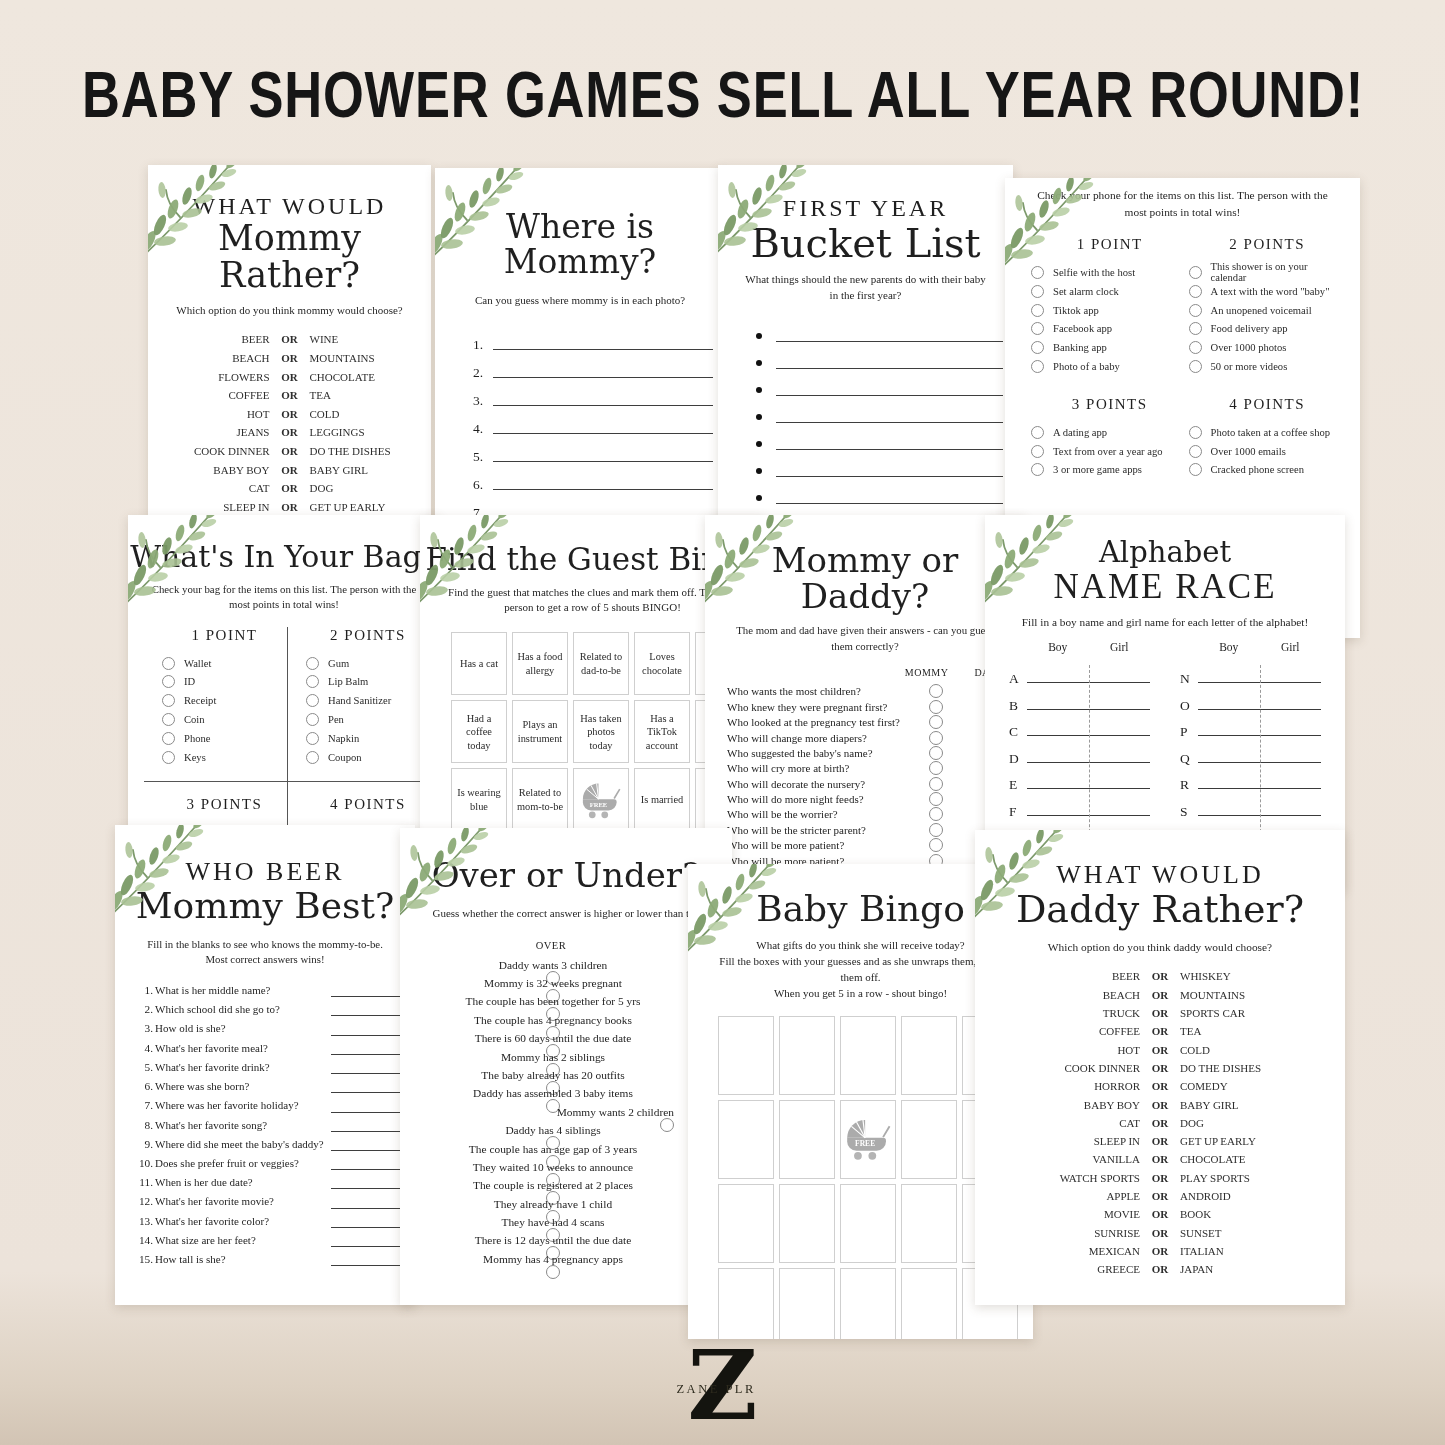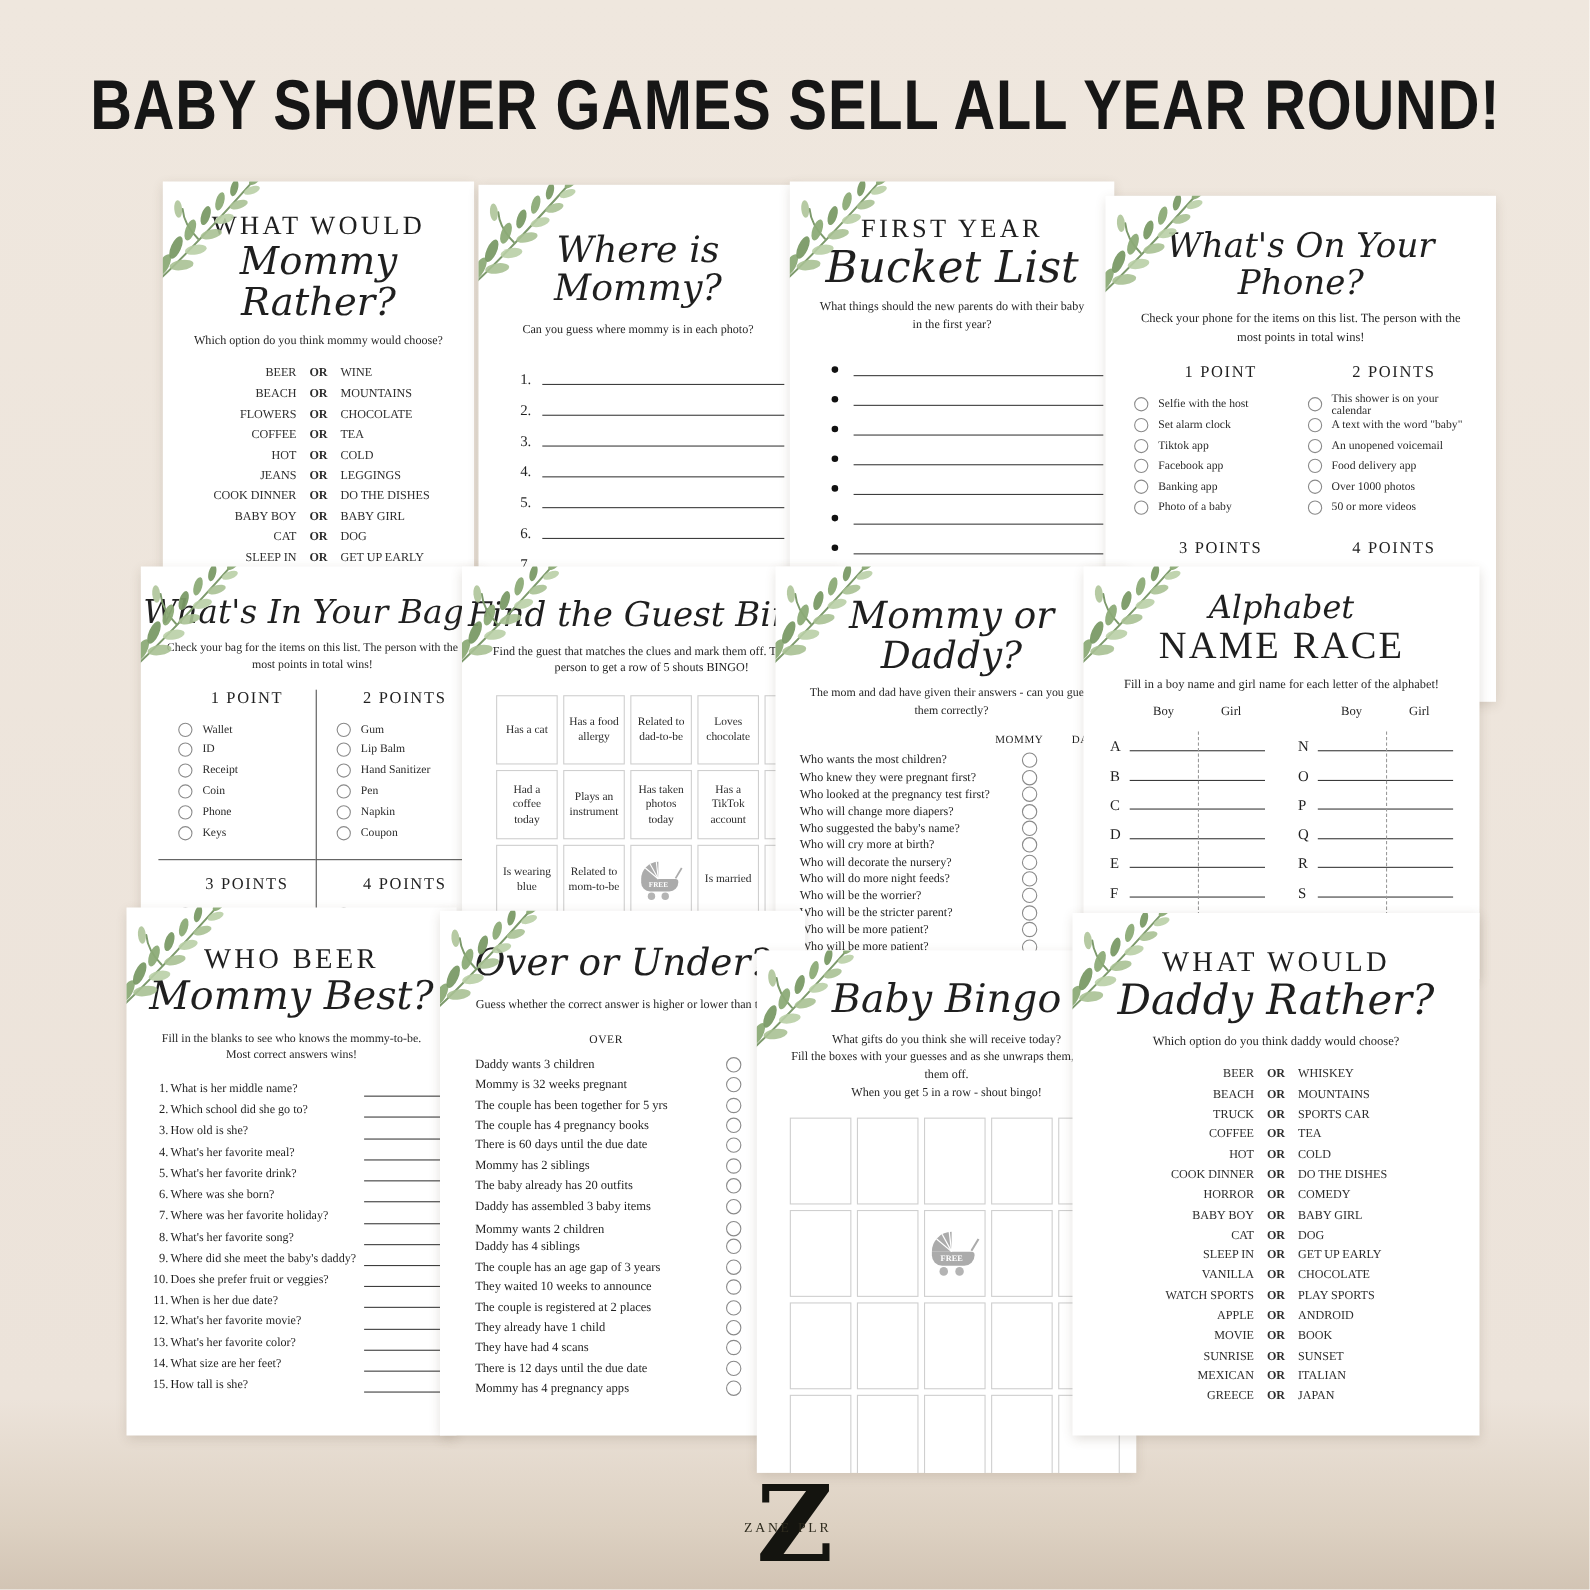--- a/index.html
+++ b/index.html
@@ -8,21 +8,21 @@
   .canvas{position:relative;width:1445px;height:1445px;
     background:linear-gradient(#efe7de 0%, #ece3da 88%, #ddd1c2 96%, #d2c4b4 100%);}
   .main-title{position:absolute;top:58px;left:50%;transform:translateX(-50%) scaleX(.82);
     transform-origin:center;white-space:nowrap;margin:0;
     font-family:"Liberation Sans",sans-serif;font-weight:700;font-size:64px;
     letter-spacing:1px;color:#161616;}
   .card{position:absolute;background:#fff;overflow:hidden;
     box-shadow:0 3px 10px rgba(90,70,50,.18);}
   .branch{position:absolute;top:-6px;left:-8px;width:100px;height:100px;pointer-events:none;}
   .c-head{font-size:24px;letter-spacing:3px;text-align:center;margin:0;font-weight:400;}
-  .c-script{font-family:"DejaVu Serif",serif;font-style:italic;text-align:center;
+  .c-script{font-family:"DejaVu Serif",serif;text-align:center;
     margin:0;font-weight:400;line-height:1.05;}
   .c-sub{font-size:11px;text-align:center;margin:9px auto 0;line-height:1.45;color:#262626;}
   .cb{display:inline-block;width:11px;height:11px;border:1.3px solid #8a8a8a;
     border-radius:50%;background:#fff;flex:none;}
   
   .or-list{margin-top:12px;}
   .or-row{display:grid;grid-template-columns:1fr 26px 1fr;font-size:11px;color:#2e2e2e;}
   .or-left{text-align:right;padding-right:7px;}
   .or-mid{text-align:center;font-weight:700;}
   .or-right{text-align:left;padding-left:7px;}
@@ -61,21 +61,21 @@
   .al-letter{width:18px;font-size:13.5px;}
   .al-row .wline{flex:1;border-bottom:1.5px solid #3a3a3a;margin-bottom:4px;}
   .al-div{position:absolute;left:calc(50% + 9px);top:24px;bottom:6px;border-left:1px dashed #9a9a9a;}
   
   .kb-row{display:flex;align-items:flex-end;}
   .kb-num{width:24px;text-align:right;font-size:11.3px;flex:none;}
   .kb-q{font-size:11px;padding-left:2px;flex:1;}
   .kb-line{width:78px;border-bottom:1.3px solid #3e3e3e;margin:0 0 3px 6px;flex:none;}
   
   .ou-head{text-align:center;font-size:10.5px;letter-spacing:.5px;padding-right:4px;margin-bottom:8px;}
-  .ou-row{display:flex;align-items:center;}
+  .ou-row{display:flex;align-items:center;flex-direction:column;}
   .ou-text{flex:1;font-size:11.4px;color:#242424;}
   .ou-row .cb{width:12px;height:12px;}
   
   .logo{position:absolute;left:50%;top:1338px;transform:translateX(-50%);width:170px;height:105px;}
   .logo-z{font-family:"DejaVu Serif",serif;font-weight:700;font-size:96px;line-height:1;
     position:absolute;left:50%;top:0;transform:translateX(-50%);color:#14140f;}
   .logo-name{position:absolute;top:44px;left:50%;transform:translateX(-58%);
     font-size:12.5px;letter-spacing:2.5px;color:#2e2b1e;white-space:nowrap;}
 </style>
 </head>
@@ -306,21 +306,20 @@
   <ellipse cx="47" cy="37" rx="9" ry="4" fill="#7a9a66" opacity=".95" transform="rotate(-72 47 37)"></ellipse>
   <ellipse cx="64" cy="40" rx="9" ry="4" fill="#b9cfa6" opacity=".9" transform="rotate(-16 64 40)"></ellipse>
   <ellipse cx="60" cy="24" rx="8.6" ry="3.8" fill="#8cab77" opacity=".95" transform="rotate(-74 60 24)"></ellipse>
   <ellipse cx="77" cy="27" rx="8.6" ry="3.8" fill="#a9c193" opacity=".9" transform="rotate(-18 77 27)"></ellipse>
   <ellipse cx="73" cy="12" rx="7.6" ry="3.4" fill="#7a9a66" opacity=".95" transform="rotate(-76 73 12)"></ellipse>
   <ellipse cx="89" cy="14" rx="7.6" ry="3.4" fill="#b9cfa6" opacity=".9" transform="rotate(-20 89 14)"></ellipse>
   <ellipse cx="92" cy="4" rx="7" ry="3.2" fill="#8cab77" opacity=".95" transform="rotate(-42 92 4)"></ellipse>
   <ellipse cx="22" cy="31" rx="8" ry="3.6" fill="#a9c193" opacity=".85" transform="rotate(-95 22 31)"></ellipse>
  </g>
         </svg></span>
-    <div class="c-script" style="font-size:31px;margin-top:30px">What's On Your Phone?</div>
     <p class="c-sub" style="max-width:300px;font-size:11.4px">Check your phone for the items on this list. The person with the most points in total wins!</p>
     <div class="pt-grid" style="margin:16px 14px 0 26px;row-gap:20px">
         <div class="pt-sec">
           <h4>1 POINT</h4>
           <div class="pt-item" style="height: 18.8px;">
             <span class="cb"></span>
             <span class="lb">Selfie with the host</span>
           </div>
           <div class="pt-item" style="height: 18.8px;">
             <span class="cb"></span>

